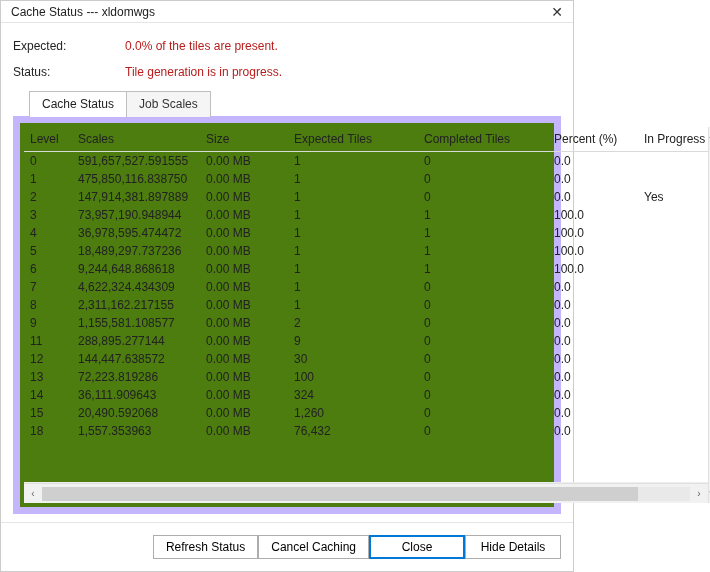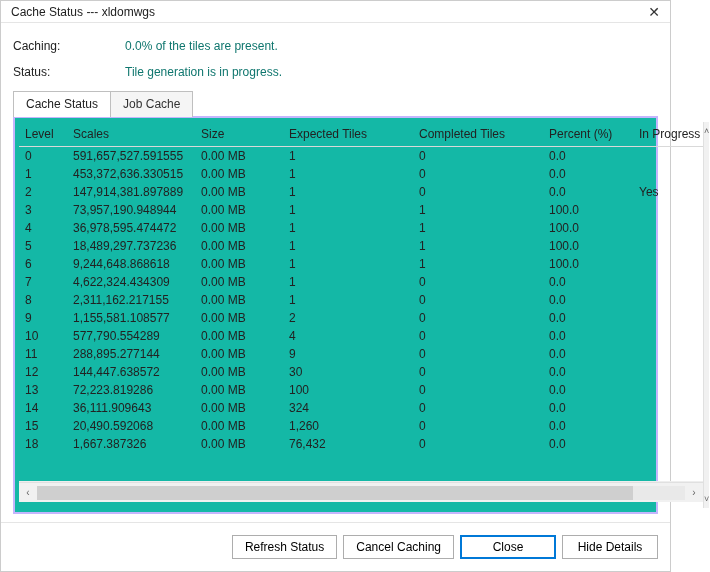--- a/index.html
+++ b/index.html
@@ -6,54 +6,54 @@
   body {
     margin: 0;
     font-family: "Segoe UI", Arial, sans-serif;
     font-size: 12px;
     background: #fff;
     color: #222;
     width: 710px;
     height: 572px;
     overflow: hidden;
   }
-  .window { width: 671px; height: 572px; border: 1px solid #ccc; display: flex; flex-direction: column; }
+  .window { width: 574px; height: 572px; border: 1px solid #ccc; display: flex; flex-direction: column; }
   .titlebar {
     height: 30px;
     display: flex;
     align-items: center;
     padding: 0 10px;
     border-bottom: 1px solid #e5e5e5;
     background: #fff;
   }
   .titlebar .title { flex: 1; font-size: 12px; color: #222; }
   .titlebar .close { width: 40px; text-align: right; font-size: 14px; color: #333; cursor: default; }
   .content { flex: 1; padding: 10px 12px 0 12px; display: flex; flex-direction: column; }
   .inforow { display: flex; margin: 6px 0; }
   .inforow .label { width: 112px; color: #222; }
-  .inforow .value { flex: 1; color: #0f766e; }
+  .inforow .value { flex: 1; color: #b91c1c; }
   .tabs-wrap { margin-top: 6px; }
-  .tabstrip { display: flex; align-items: flex-end; position: relative; z-index: 2; }
+  .tabstrip { display: flex; align-items: flex-end; position: relative; z-index: 2; margin-left: 16px; }
   .tab {
     border: 1px solid #bfbfbf;
     border-bottom: none;
     padding: 5px 12px 6px;
     font-size: 12px;
     background: #fff;
     margin-right: 0;
     position: relative;
   }
   .tab.inactive { background: #f5f5f5; color: #333; border-left: none; }
   .tab.active { background: #fff; }
   .tabpanel {
-    border: 2px solid #c4b5fd;
+    border: 7px solid #c4b5fd;
     margin-top: -1px;
     height: 398px;
     padding: 4px;
-    background: #14b8a6;
+    background: #4d7c0f;
   }
   .grid-wrap { height: 360px; overflow: hidden; border-bottom: 1px solid #eee; }
   table.grid { border-collapse: collapse; width: 100%; table-layout: fixed; }
   table.grid th, table.grid td {
     text-align: left;
     padding: 2px 6px;
     font-size: 12px;
     white-space: nowrap;
     overflow: hidden;
   }
@@ -88,21 +88,20 @@
   }
   .panel-flex { display: flex; height: 100%; }
   .grid-col { flex: 1; display: flex; flex-direction: column; }
   .vscroll .arrow { height: 18px; text-align:center; font-size: 9px; color:#666; line-height:18px;}
   .vscroll .track { flex:1; }
   .vscroll-inner { display:flex; flex-direction:column; height:100%; }
   .footer-space { height: 8px; }
   .buttonbar {
     display: flex;
     justify-content: flex-end;
-    gap: 6px;
     padding: 12px 12px 12px 0;
     border-top: 1px solid #e5e5e5;
     background: #fff;
   }
   .btn {
     min-width: 96px;
     height: 24px;
     border: 1px solid #adadad;
     background: #fff;
     font-size: 12px;
@@ -115,32 +114,32 @@
 <body>
 
 <div class="window">
   <div class="titlebar">
     <div class="title">Cache Status --- xldomwgs</div>
     <div class="close">✕</div>
   </div>
 
   <div class="content">
     <div class="inforow">
-      <div class="label">Caching:</div>
+      <div class="label">Expected:</div>
       <div class="value">0.0% of the tiles are present.</div>
     </div>
     <div class="inforow">
       <div class="label">Status:</div>
       <div class="value">Tile generation is in progress.</div>
     </div>
 
     <div class="tabs-wrap">
       <div class="tabstrip">
         <div class="tab active">Cache Status</div>
-        <div class="tab inactive">Job Cache</div>
+        <div class="tab inactive">Job Scales</div>
       </div>
       <div class="tabpanel">
         <div class="panel-flex">
           <div class="grid-col">
             <div class="grid-wrap">
               <table class="grid">
                 <thead>
                   <tr>
                     <th class="col-level">Level</th>
                     <th class="col-scales">Scales</th>
@@ -156,21 +155,21 @@
                       <td>0</td>
                       <td>591,657,527.591555</td>
                       <td>0.00 MB</td>
                       <td>1</td>
                       <td>0</td>
                       <td>0.0</td>
                       <td></td>
                     </tr>
                     <tr>
                       <td>1</td>
-                      <td>453,372,636.330515</td>
+                      <td>475,850,116.838750</td>
                       <td>0.00 MB</td>
                       <td>1</td>
                       <td>0</td>
                       <td>0.0</td>
                       <td></td>
                     </tr>
                     <tr>
                       <td>2</td>
                       <td>147,914,381.897889</td>
                       <td>0.00 MB</td>
@@ -236,29 +235,20 @@
                     <tr>
                       <td>9</td>
                       <td>1,155,581.108577</td>
                       <td>0.00 MB</td>
                       <td>2</td>
                       <td>0</td>
                       <td>0.0</td>
                       <td></td>
                     </tr>
                     <tr>
-                      <td>10</td>
-                      <td>577,790.554289</td>
-                      <td>0.00 MB</td>
-                      <td>4</td>
-                      <td>0</td>
-                      <td>0.0</td>
-                      <td></td>
-                    </tr>
-                    <tr>
                       <td>11</td>
                       <td>288,895.277144</td>
                       <td>0.00 MB</td>
                       <td>9</td>
                       <td>0</td>
                       <td>0.0</td>
                       <td></td>
                     </tr>
                     <tr>
                       <td>12</td>
@@ -291,21 +281,21 @@
                       <td>15</td>
                       <td>20,490.592068</td>
                       <td>0.00 MB</td>
                       <td>1,260</td>
                       <td>0</td>
                       <td>0.0</td>
                       <td></td>
                     </tr>
                     <tr>
                       <td>18</td>
-                      <td>1,667.387326</td>
+                      <td>1,557.353963</td>
                       <td>0.00 MB</td>
                       <td>76,432</td>
                       <td>0</td>
                       <td>0.0</td>
                       <td></td>
                     </tr>
                   </tbody>
               </table>
             </div>
             <div class="hscroll">

